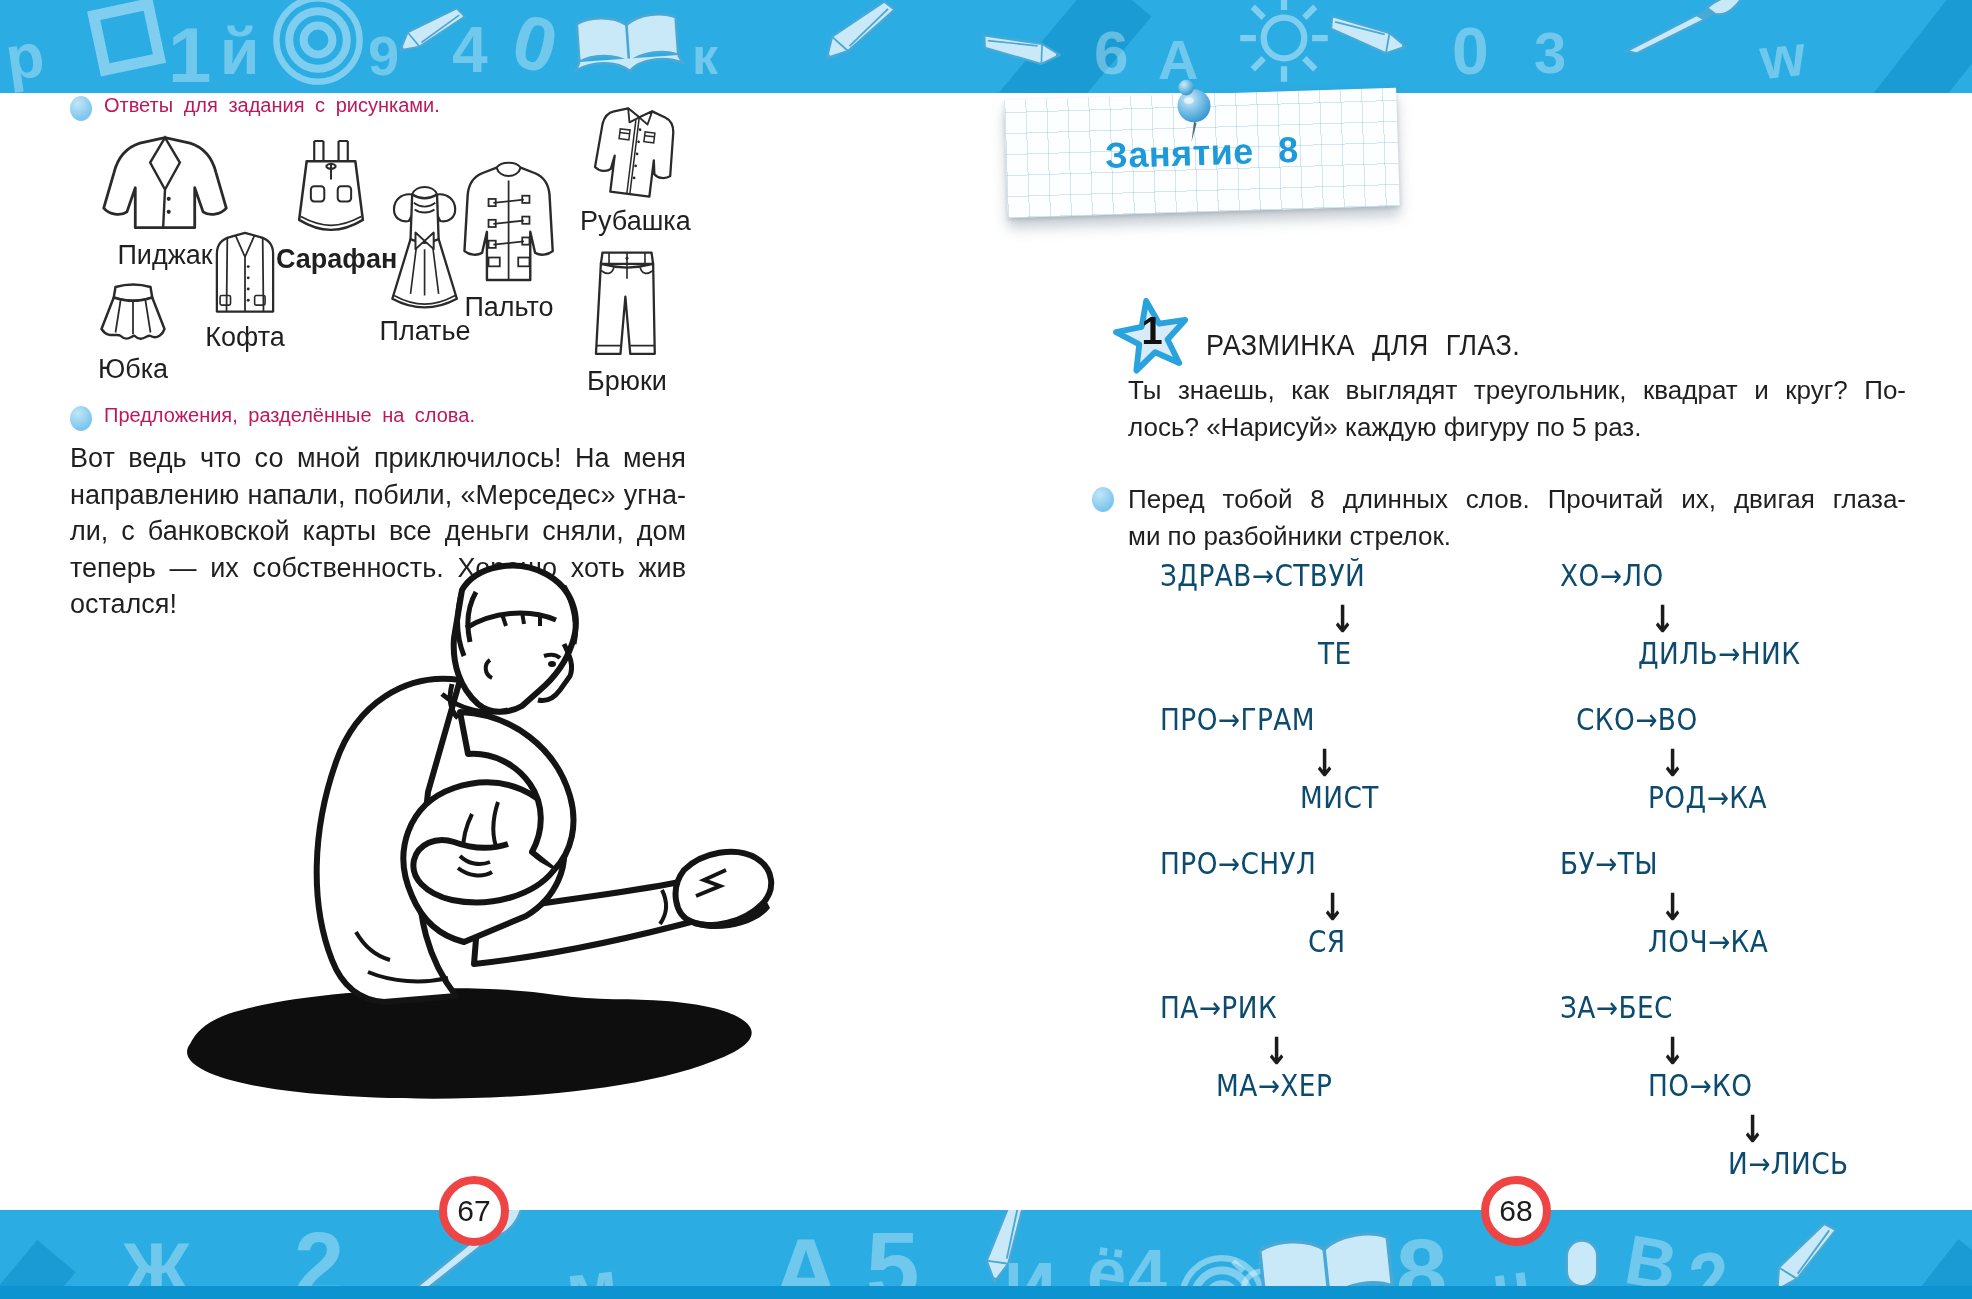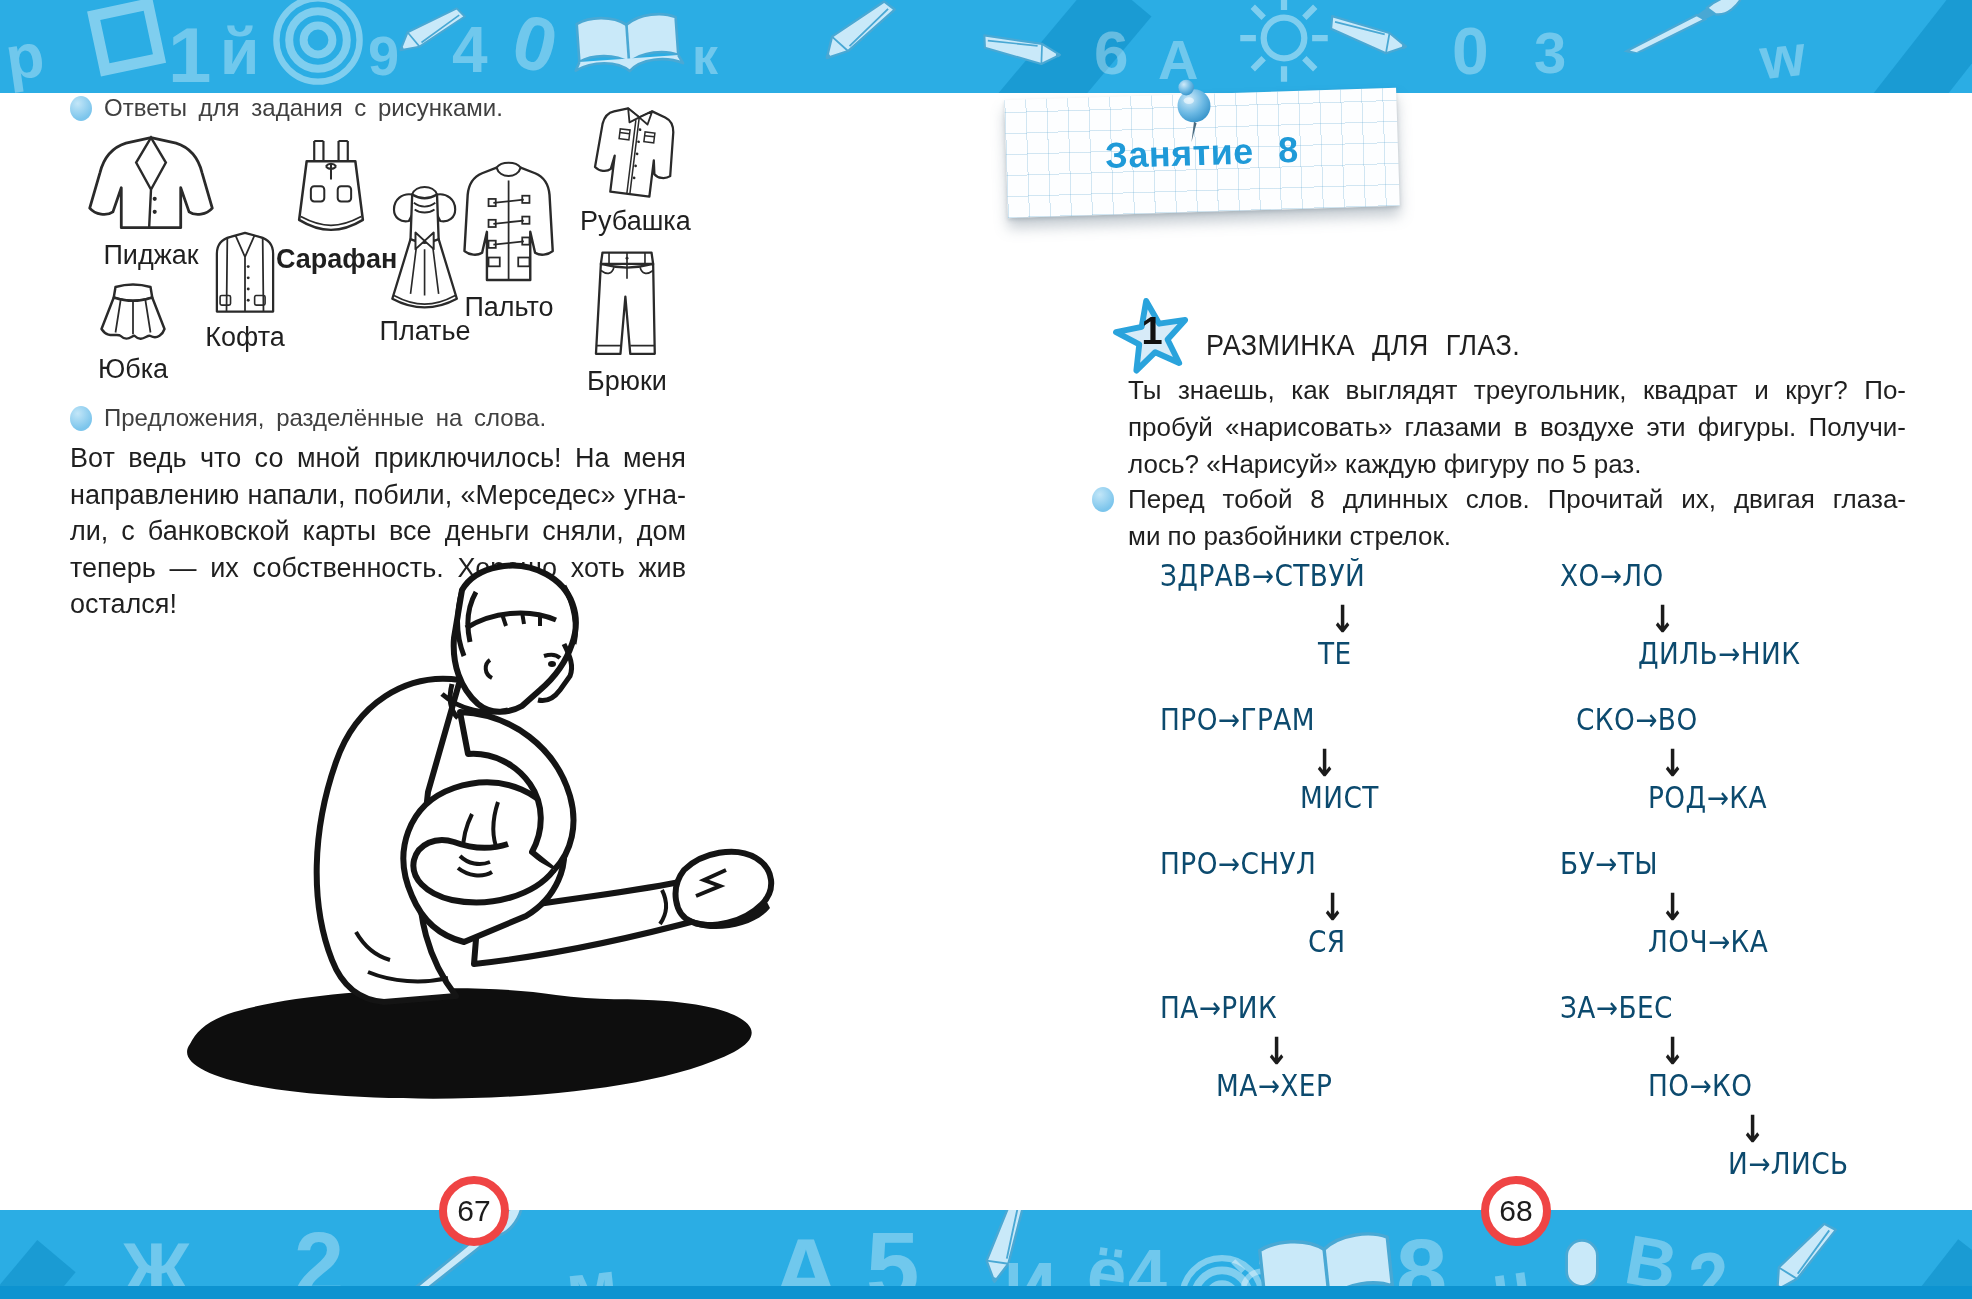--- a/index.html
+++ b/index.html
@@ -16,21 +16,21 @@
   .doodle-stripe{background:rgba(13,140,196,.55);}
 
   
   .page-badge{position:absolute;width:54px;height:54px;background:#fff;border:8px solid #ef4444;
               border-radius:50%;z-index:6;display:flex;align-items:center;justify-content:center;
               font-size:30px;color:#1c1c1c;}
 
   
   .bullet-dot{position:absolute;width:22px;height:25px;border-radius:50%;
               background:radial-gradient(circle at 35% 30%, #c2e6f8, #7cc5ec 70%);}
-  .bullet-label{position:absolute;font-size:24px;word-spacing:5px;color:#404040;}
+  .bullet-label{position:absolute;font-size:20px;word-spacing:5px;color:#be185d;}
 
   
   .clothing-item{position:absolute;text-align:center;}
   .clothing-item svg{display:block;margin:0 auto;}
   .clothing-label{font-size:27px;margin-top:4px;white-space:nowrap;}
   #story{position:absolute;left:70px;top:440px;width:616px;font-size:27px;line-height:36.5px;}
   .text-line{text-align:justify;text-align-last:justify;}
   .text-line.last{text-align-last:left;}
   #boy-wrap{position:absolute;left:160px;top:552px;width:650px;height:575px;}
 
@@ -186,21 +186,21 @@
       <div class="doodle doodle-stripe" style="width: 58.5px; height: 182px; left: 1896px; top: 28px; transform: rotate(38deg);"></div>
     </div>
   <div id="bottom-strip"></div>
 
   <div>
 
     <span class="bullet-dot" style="left:70px;top:96px;"></span>
     <div class="bullet-label" style="left:104px;top:94px;">Ответы для задания с рисунками.</div>
 
     <div id="clothing-area">
-        <div class="clothing-item" style="left: 72px; top: 132px; width: 158px;">
+        <div class="clothing-item" style="left: 86px; top: 132px; width: 158px;">
           <div>
             <svg viewBox="0 0 150 112" width="158" height="104">
  <path stroke="#2a2a2a" fill="#fff" stroke-linejoin="round" stroke-linecap="round" stroke-width="3" d="M75 6 L48 12 C32 17 24 28 20 44 L9 82 C15 89 27 91 34 86 L43 60 L43 103 L107 103 L107 60 L116 86 C123 91 135 89 141 82 L130 44 C126 28 118 17 102 12 Z"></path>
  <path fill="none" stroke="#2a2a2a" stroke-width="2.6" d="M75 6 L59 33 L75 62 L91 33 Z M75 62 L73 103"></path>
  <circle cx="79" cy="72" r="2.2" fill="#2a2a2a"></circle>
               <circle cx="79" cy="86" r="2.2" fill="#2a2a2a"></circle>
             </svg>
           </div>
           <div class="clothing-label">Пиджак</div>
         </div>
@@ -387,21 +387,20 @@
         <g transform="rotate(-10 50 50)">
           <path d="M50 10 L60.6 39.4 L91.8 40.4 L67.1 59.6 L75.9 89.6 L50 72 L24.1 89.6 L32.9 59.6 L8.2 40.4 L39.4 39.4 Z" fill="#d7ebf8" stroke="#2aa3dc" stroke-width="7" stroke-linejoin="round"></path>
         </g>
       </svg>
       <div id="star-num">1</div>
     </div>
 
     <div id="warmup-title">РАЗМИНКА ДЛЯ ГЛАЗ.</div>
     <div id="warmup-text">
         <div class="text-line">Ты знаешь, как выглядят треугольник, квадрат и круг? По-</div>
-        <div class="text-line">пробуй «нарисовать» глазами в воздухе эти фигуры. Получи-</div>
         <div class="text-line last">лось? «Нарисуй» каждую фигуру по 5 раз.</div>
       </div>
 
     <span class="bullet-dot" id="task-dot"></span>
     <div id="task-text">
         <div class="text-line">Перед тобой 8 длинных слов. Прочитай их, двигая глаза-</div>
         <div class="text-line last">ми по разбойники стрелок.</div>
       </div>
 
     <div class="chain-col" id="chain-col-0">

